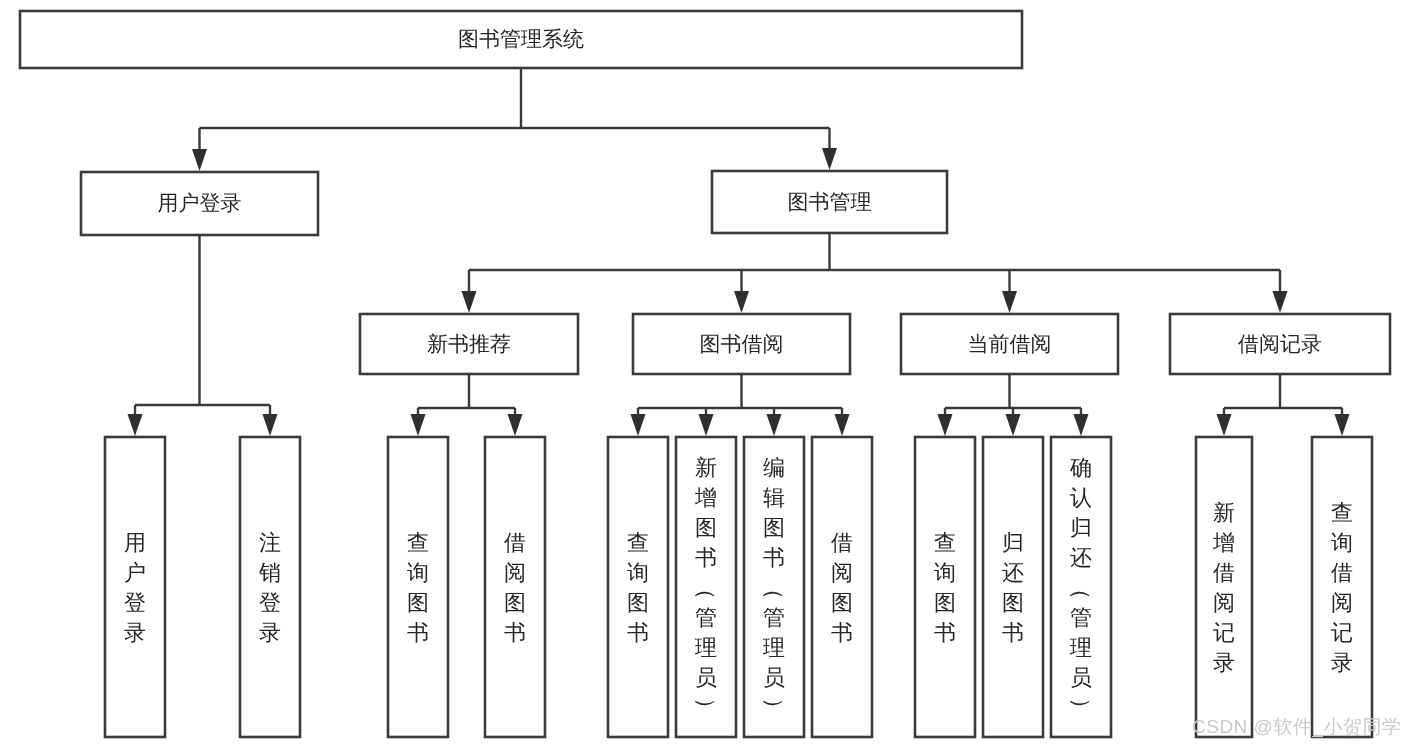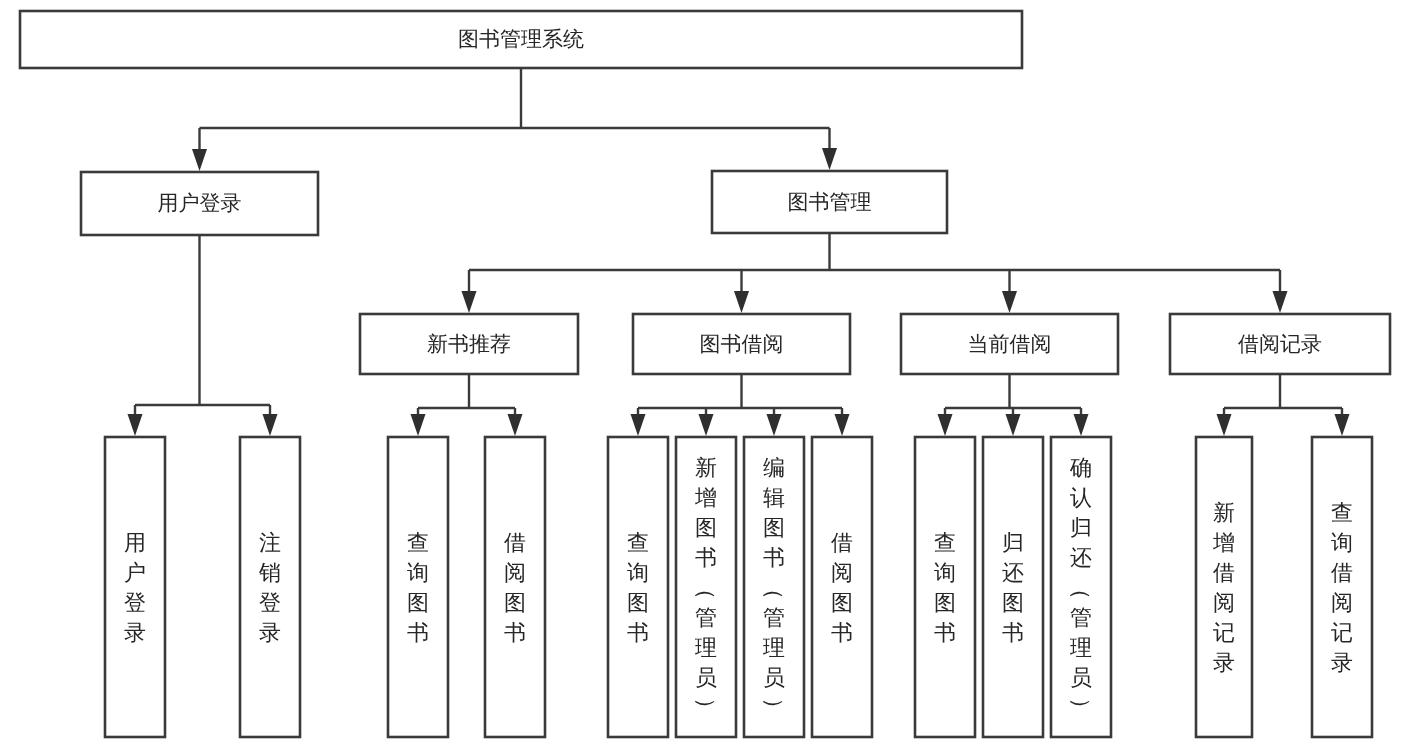--- a/index.html
+++ b/index.html
@@ -280,13 +280,14 @@
             <text x="1342" y="520.4" text-anchor="middle" font-size="22" font-family="&quot;Liberation Sans&quot;,&quot;DejaVu Sans&quot;,sans-serif" fill="#262626">查</text>
             <text x="1342" y="550.4" text-anchor="middle" font-size="22" font-family="&quot;Liberation Sans&quot;,&quot;DejaVu Sans&quot;,sans-serif" fill="#262626">询</text>
             <text x="1342" y="580.4" text-anchor="middle" font-size="22" font-family="&quot;Liberation Sans&quot;,&quot;DejaVu Sans&quot;,sans-serif" fill="#262626">借</text>
             <text x="1342" y="610.4" text-anchor="middle" font-size="22" font-family="&quot;Liberation Sans&quot;,&quot;DejaVu Sans&quot;,sans-serif" fill="#262626">阅</text>
             <text x="1342" y="640.4" text-anchor="middle" font-size="22" font-family="&quot;Liberation Sans&quot;,&quot;DejaVu Sans&quot;,sans-serif" fill="#262626">记</text>
             <text x="1342" y="670.4" text-anchor="middle" font-size="22" font-family="&quot;Liberation Sans&quot;,&quot;DejaVu Sans&quot;,sans-serif" fill="#262626">录</text>
           </g>
         </g>
       </g>
   </svg>
+  <div class="watermark-text">CSDN @软件_小贺同学</div>
 </div>
 
 </body></html>

